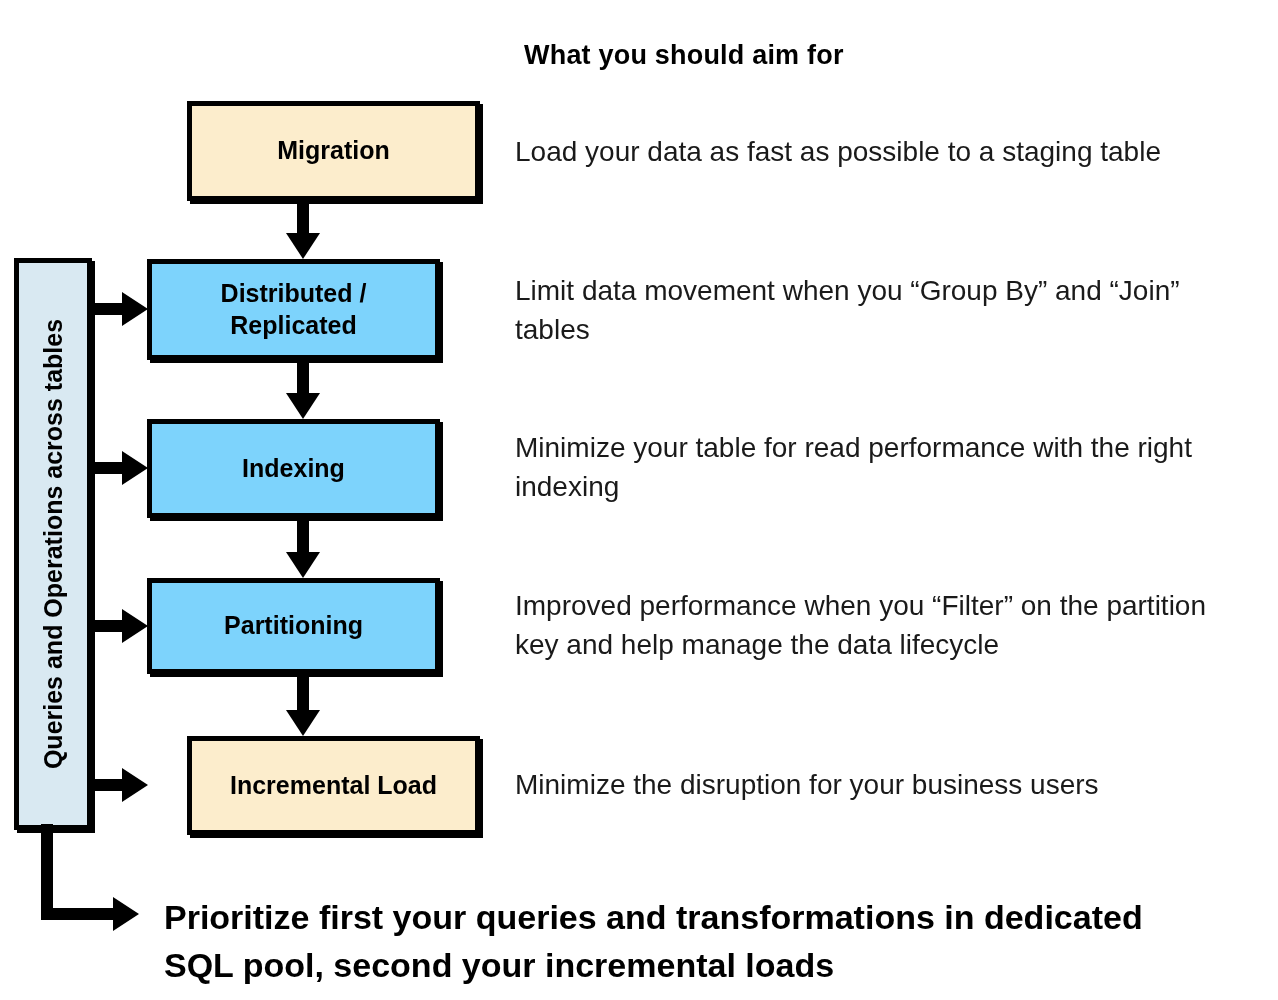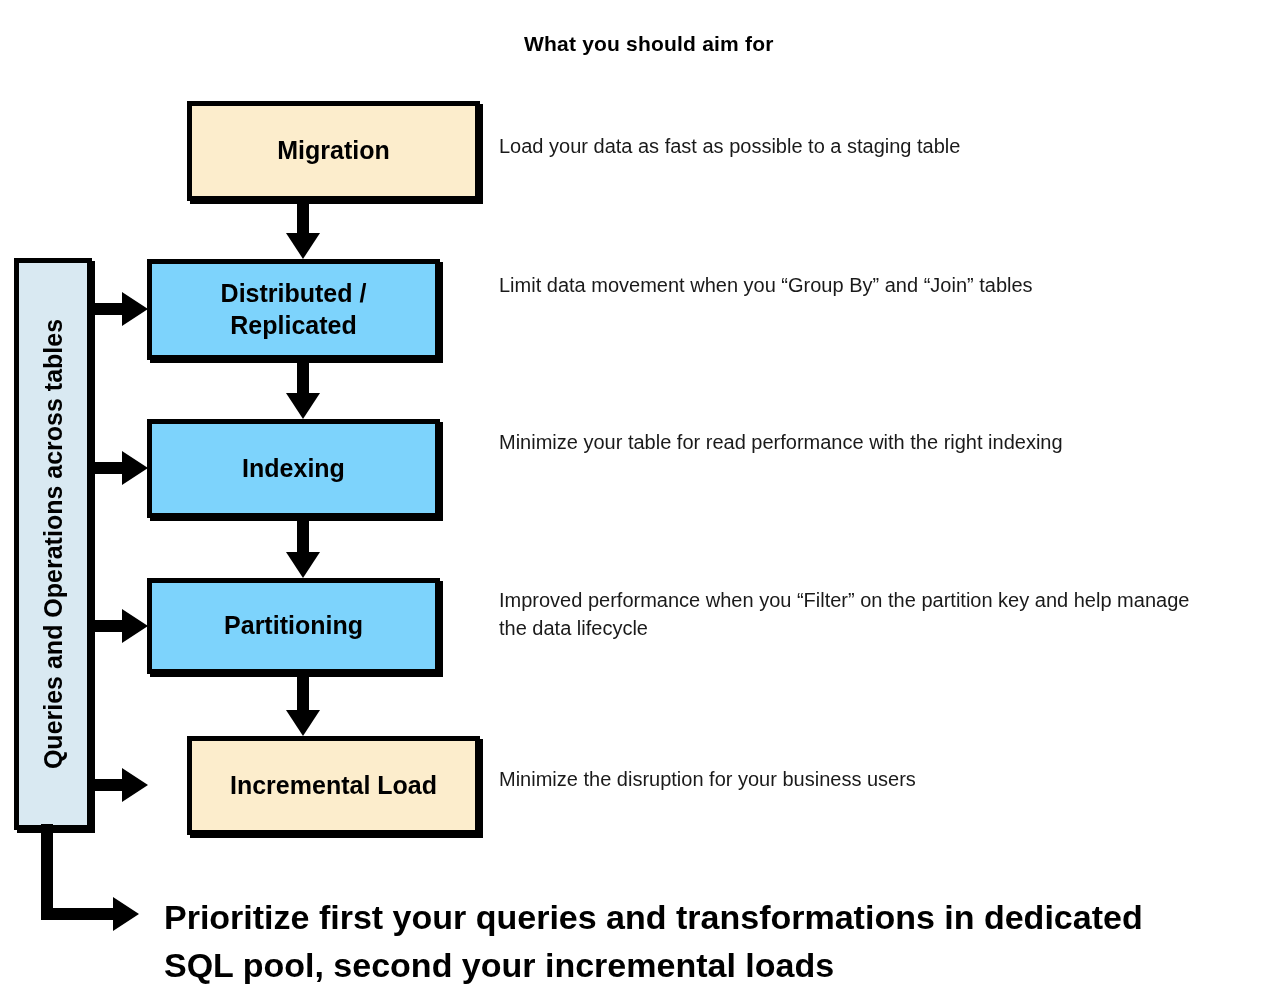--- a/index.html
+++ b/index.html
@@ -21,22 +21,22 @@
     position: absolute;
     left: 0; top: 0;
     width: 1278px;
     height: 1000px;
   }
 
   
   .heading {
     position: absolute;
     left: 524px;
-    top: 32px;
-    font-size: 21px;
+    top: 40px;
+    font-size: 27px;
     font-weight: bold;
     letter-spacing: 0.2px;
     white-space: nowrap;
   }
 
   
   .stage-box {
     position: absolute;
     left: 147px;
     width: 293px;
@@ -186,23 +186,23 @@
     width: 0;
     height: 0;
     border-top: 17px solid transparent;
     border-bottom: 17px solid transparent;
     border-left: 26px solid #000000;
   }
 
   
   .description {
     position: absolute;
-    left: 499px;
+    left: 515px;
     width: 715px;
-    font-size: 20px;
+    font-size: 28px;
     font-weight: normal;
     line-height: 1.38;
     color: #1a1a1a;
   }
   #desc-migration    { top: 133px; }
   #desc-distributed  { top: 272px; }
   #desc-indexing     { top: 429px; }
   #desc-partitioning { top: 587px; }
   #desc-incremental  { top: 766px; }
 

